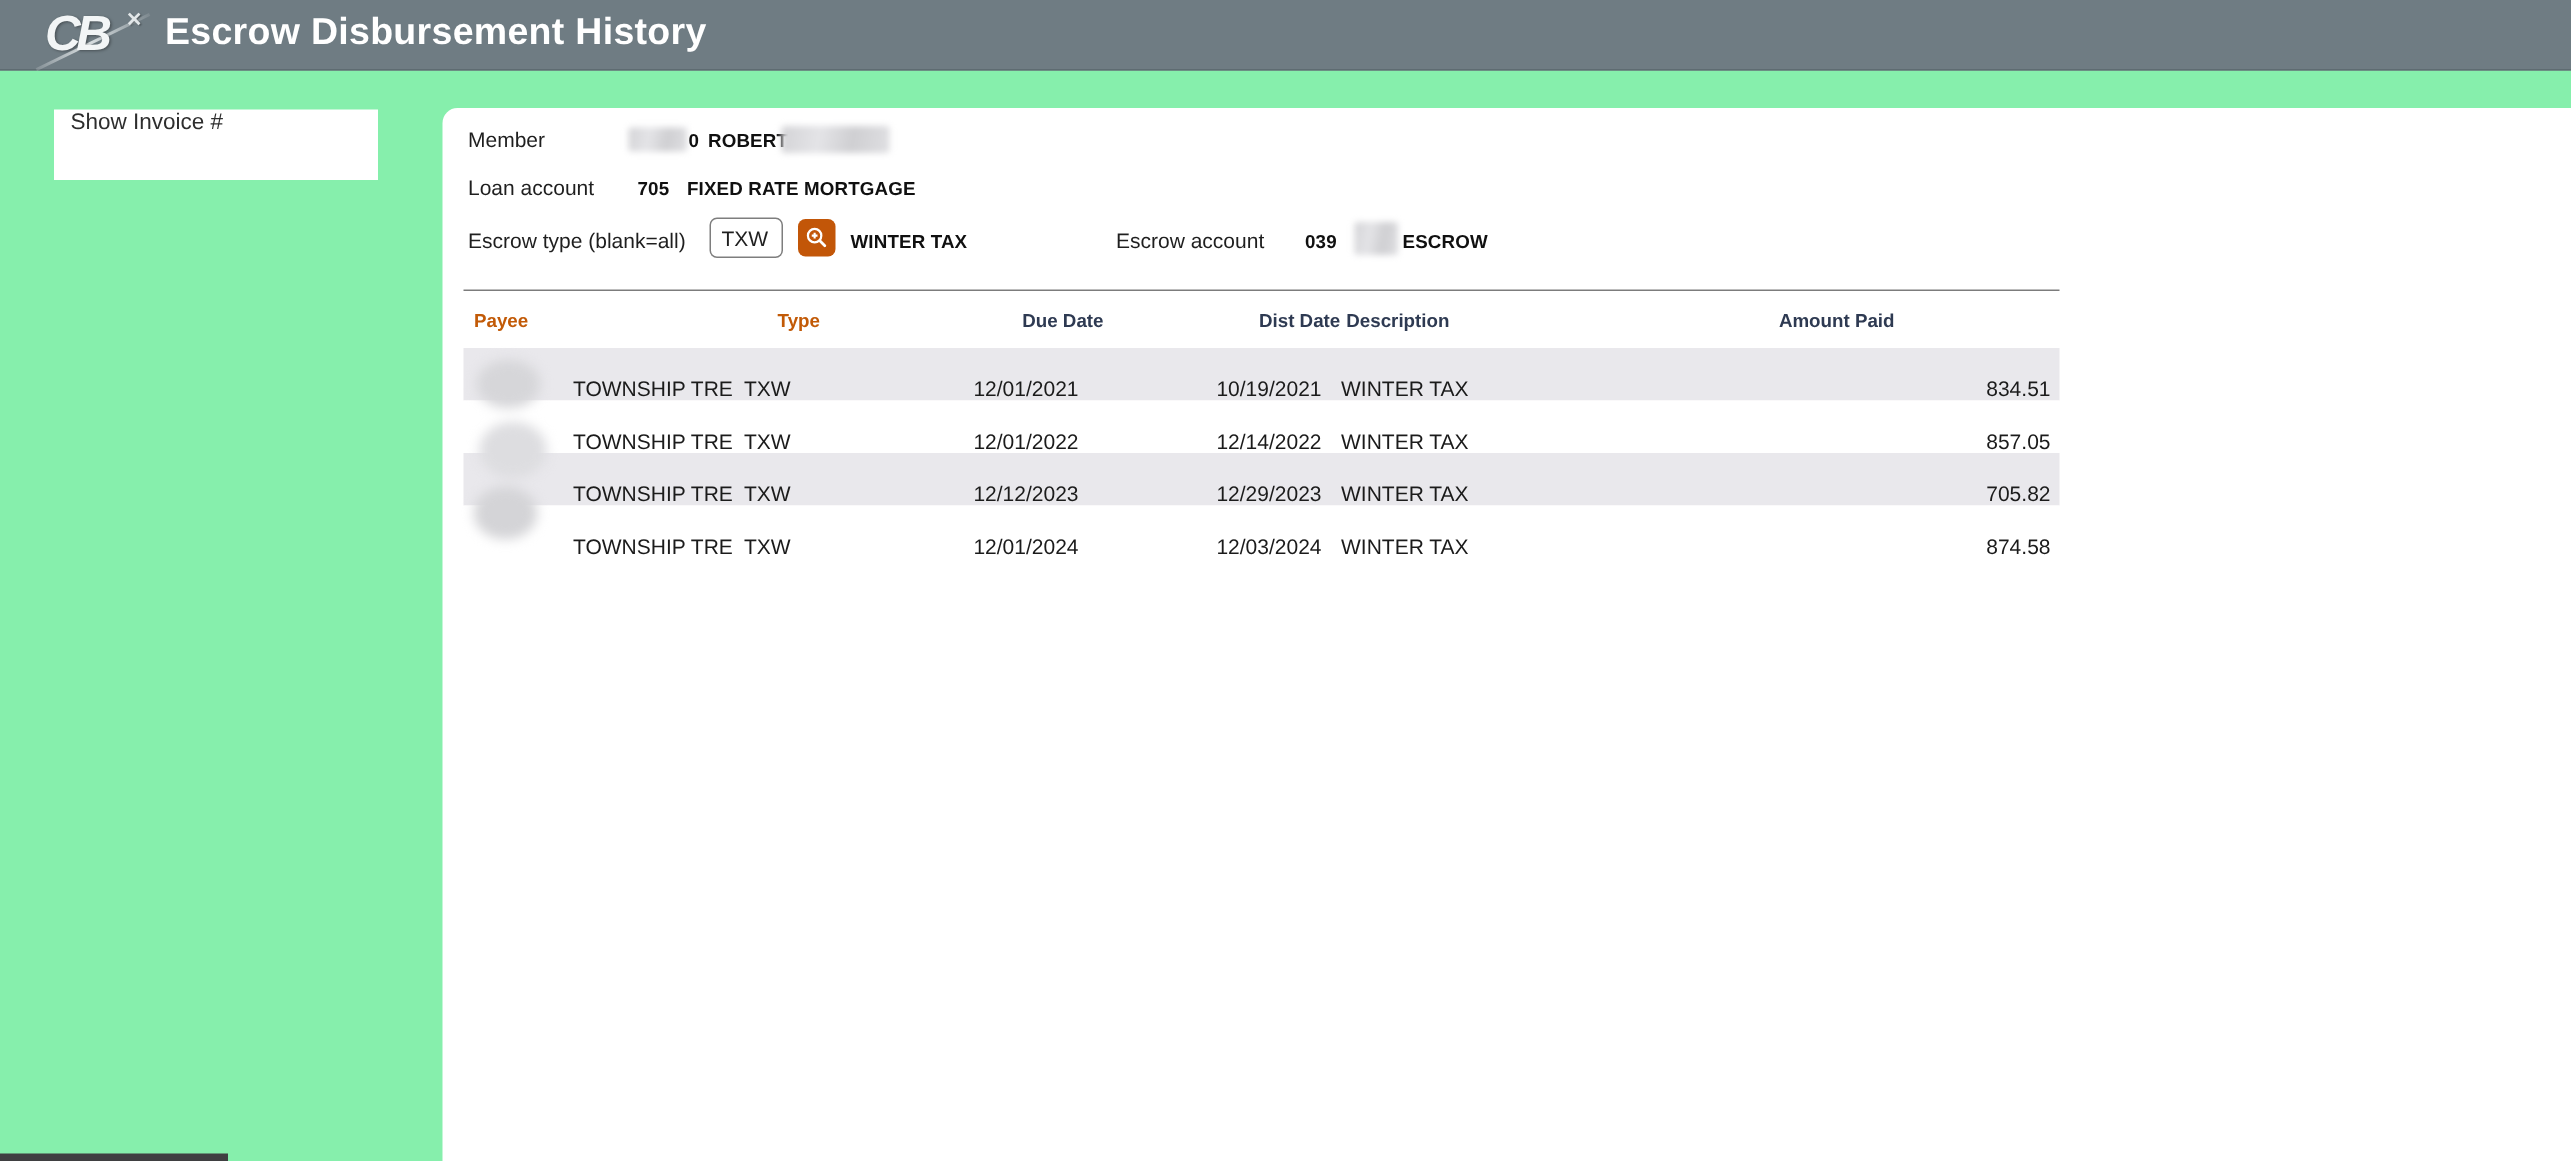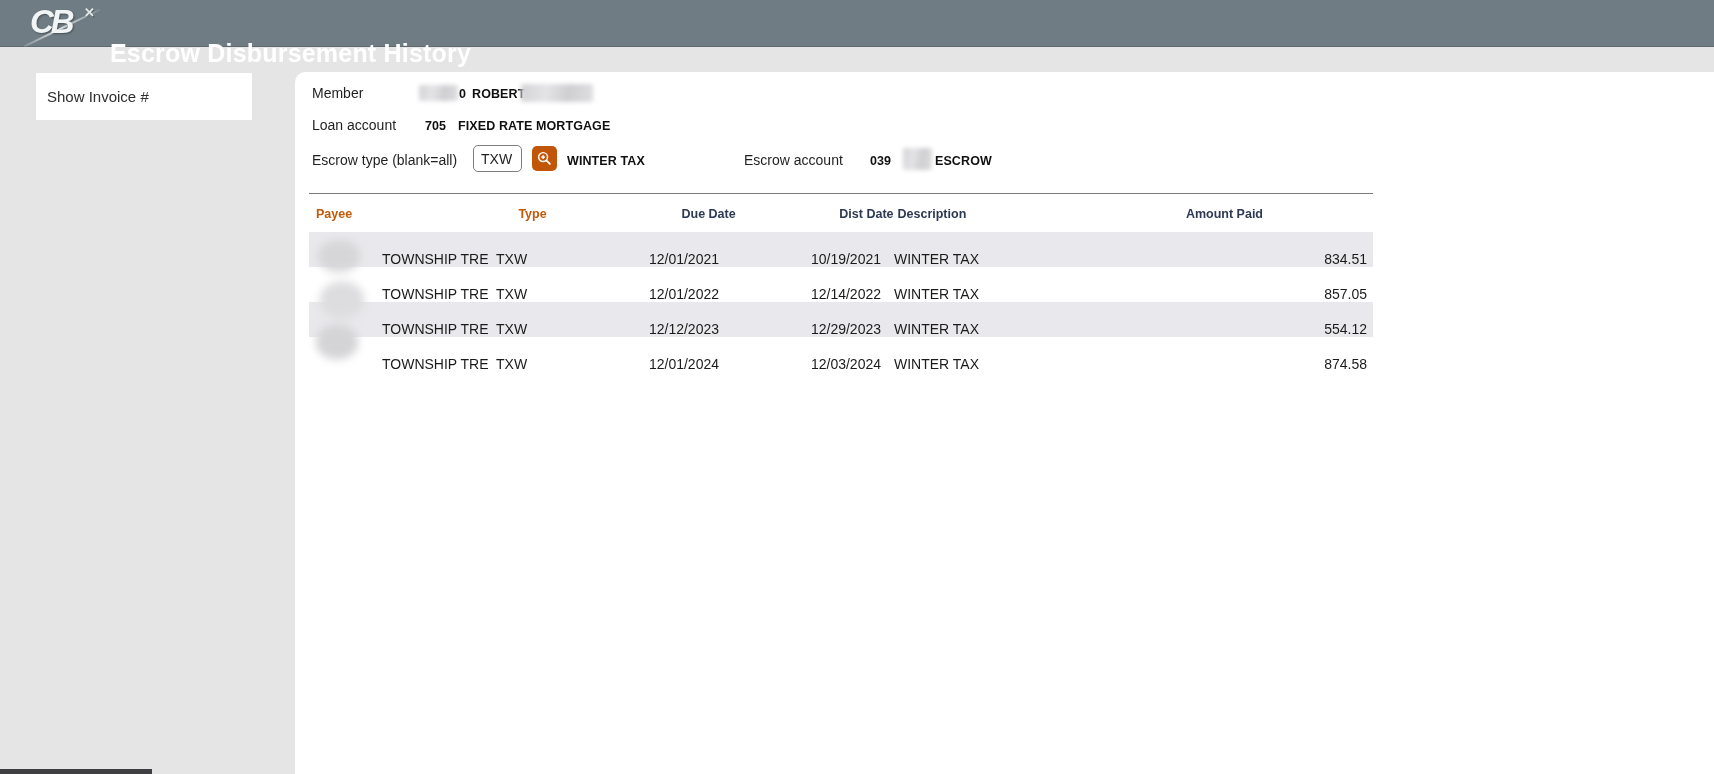--- a/index.html
+++ b/index.html
@@ -1,38 +1,38 @@
 <!DOCTYPE html>
 <html><head>
 <meta charset="utf-8">
 <style>
   * { margin:0; padding:0; box-sizing:border-box; }
   html,body { width:1714px; height:774px; }
   body { font-family:"Liberation Sans", sans-serif; overflow:hidden; }
 
-  #app { position:relative; width:1714px; height:774px; background:#e5e5e5; overflow:hidden; }
+  #app { position:relative; width:1714px; height:774px; background:#86efac; overflow:hidden; }
 
   
   .topbar { position:absolute; left:0; top:0; width:1714px; height:47px;
             background:#6F7C83; border-bottom:1px solid #5E6B71; }
   .logo { position:absolute; left:26px; top:1px; width:78px; height:45px; }
   .logo-cb { position:absolute; left:4px; top:2px; font-size:33px; font-weight:bold;
              font-style:italic; color:#F2F5F6; letter-spacing:-3px;
              text-shadow:1px 1px 2px rgba(0,0,0,0.35); }
   .logo-x { position:absolute; left:58px; top:4px; font-size:13px; font-weight:bold;
             color:#E2E7E9; text-shadow:1px 1px 1px rgba(0,0,0,0.3); }
   .logo-slash { position:absolute; left:-6px; top:26px; width:84px; height:2px;
                 background:linear-gradient(90deg, rgba(255,255,255,0.15), #DDE3E5 45%, rgba(255,255,255,0.1));
                 transform:rotate(-26deg); }
   .page-title { position:absolute; left:110px; top:7px; font-size:25px; font-weight:bold;
-                color:#FFFFFF; letter-spacing:0.2px;margin-top:32px; }
+                color:#FFFFFF; letter-spacing:0.2px; }
 
   
   .show-invoice-btn { position:absolute; left:36px; top:73px; width:216px; height:47px;
-                      background:#FFFFFF; display:flex; align-items:center;
+                      background:#FFFFFF; display:flex; align-items:flex-start;
                       padding-left:11px; font-size:15px; color:#2E2E2E; cursor:pointer; }
 
   
   .panel { position:absolute; left:295px; top:72px; width:1419px; height:702px;
            background:#FFFFFF; border-top-left-radius:10px; }
 
   .abs { position:absolute; }
   .lbl { font-size:14px; color:#1F1F1F; white-space:nowrap; }
   .val { font-size:12.5px; font-weight:bold; color:#101010; white-space:nowrap; letter-spacing:0.1px; }
 
@@ -158,21 +158,21 @@
       <div class="c-dist">12/14/2022</div>
       <div class="c-desc">WINTER TAX</div>
       <div class="c-amount">857.05</div>
     </div>
     <div class="tbl-row odd">
       <div class="c-payee">TOWNSHIP TRE</div>
       <div class="c-type">TXW</div>
       <div class="c-due">12/12/2023</div>
       <div class="c-dist">12/29/2023</div>
       <div class="c-desc">WINTER TAX</div>
-      <div class="c-amount">554.12</div>
+      <div class="c-amount">705.82</div>
     </div>
     <div class="tbl-row even">
       <div class="c-payee">TOWNSHIP TRE</div>
       <div class="c-type">TXW</div>
       <div class="c-due">12/01/2024</div>
       <div class="c-dist">12/03/2024</div>
       <div class="c-desc">WINTER TAX</div>
       <div class="c-amount">874.58</div>
     </div>
     <div class="payee-blur"></div>

